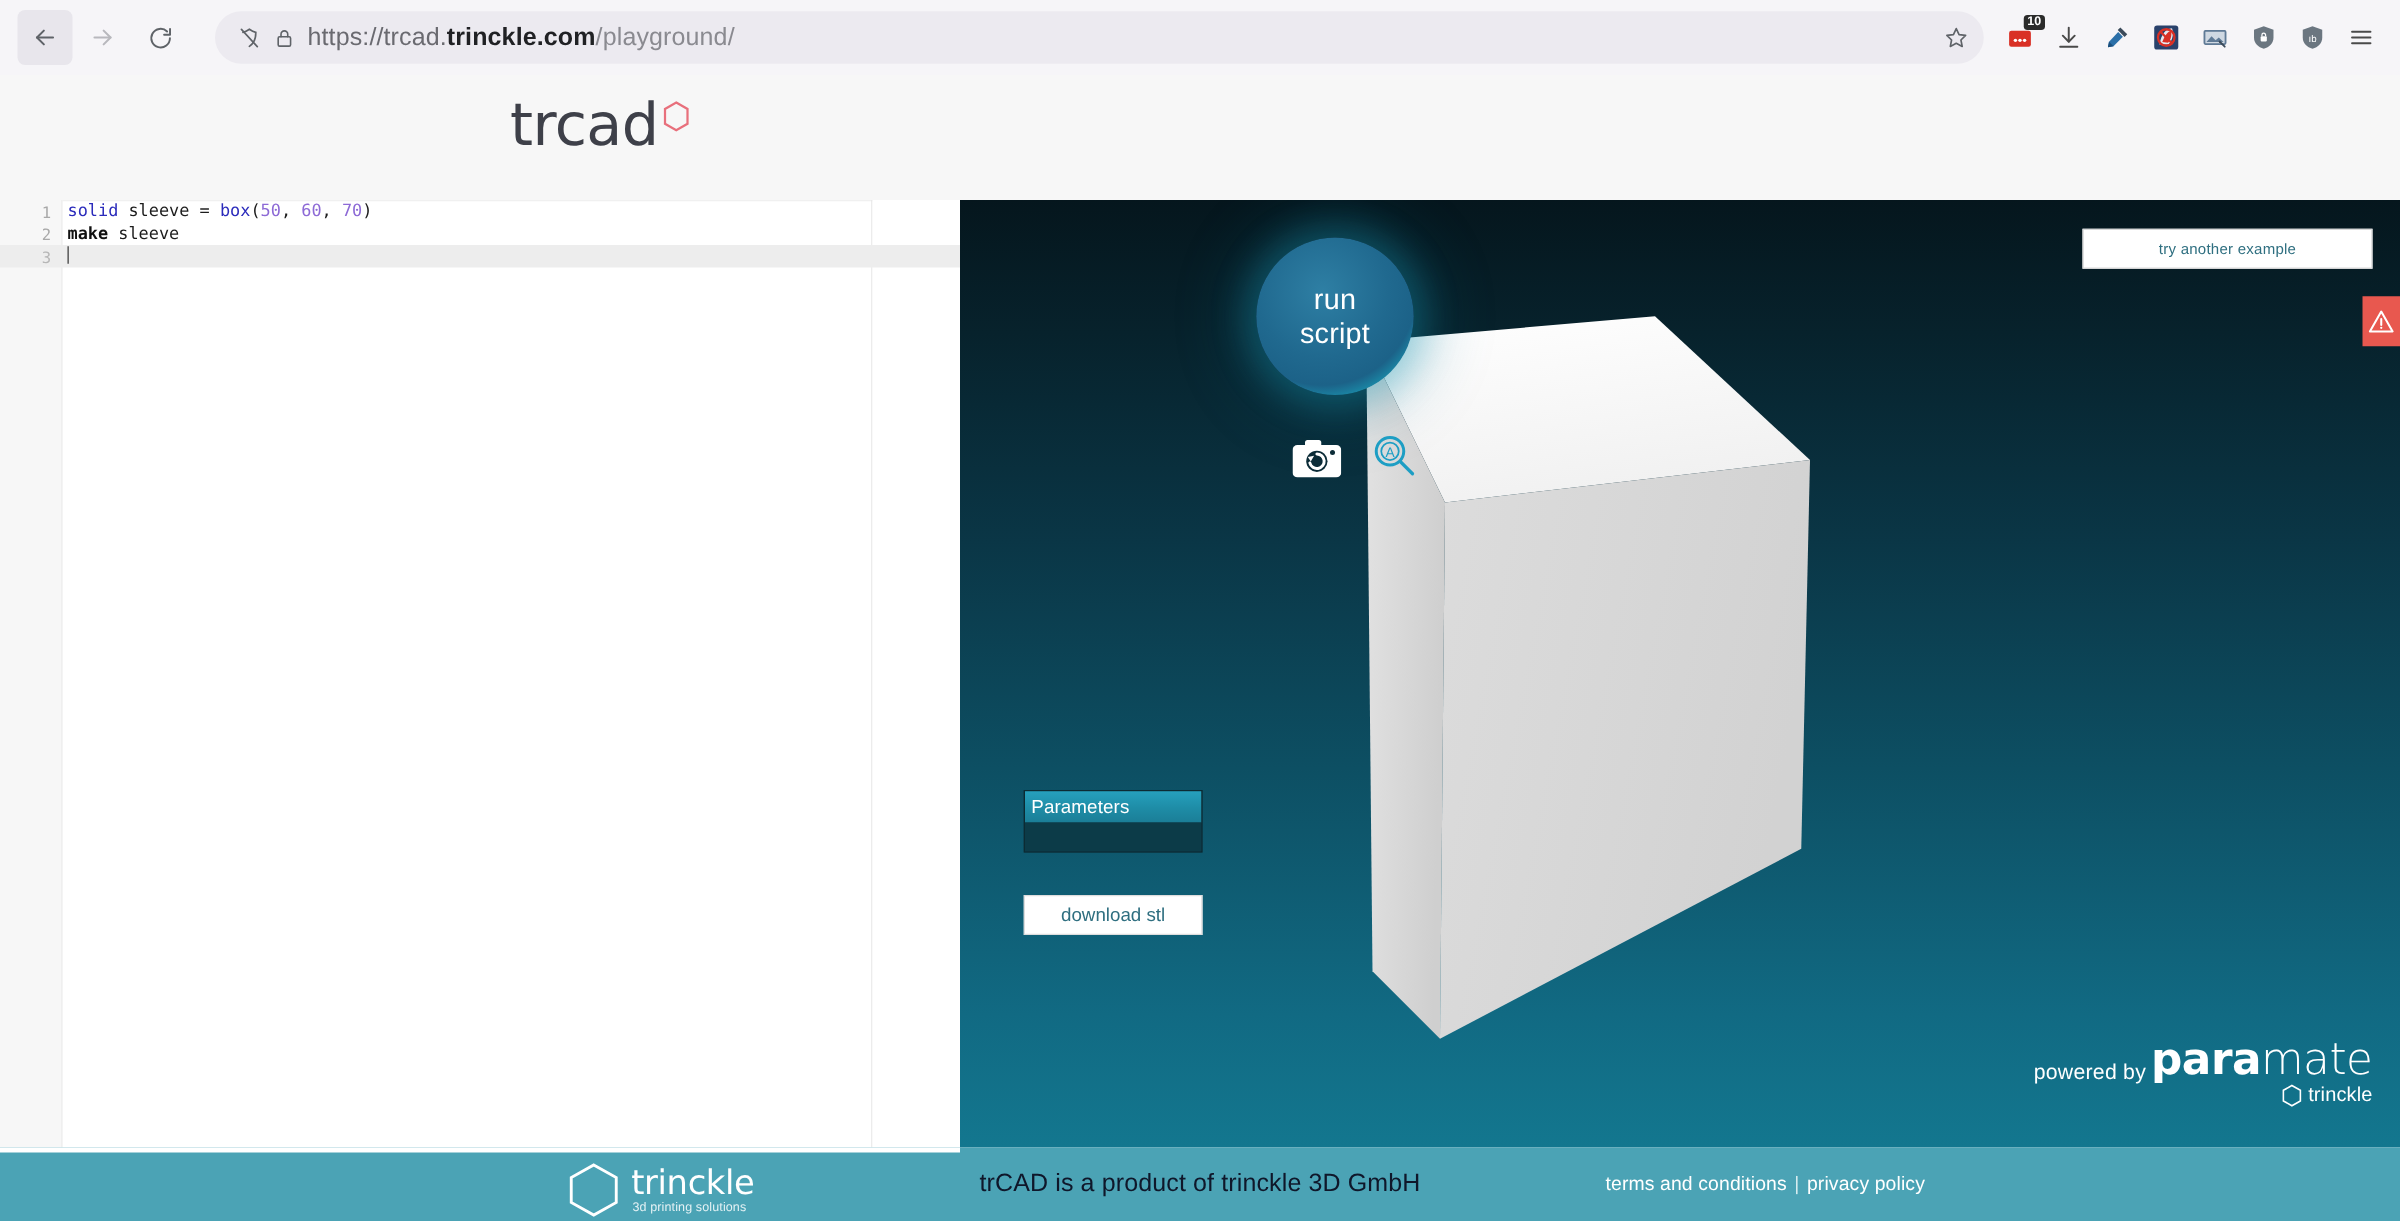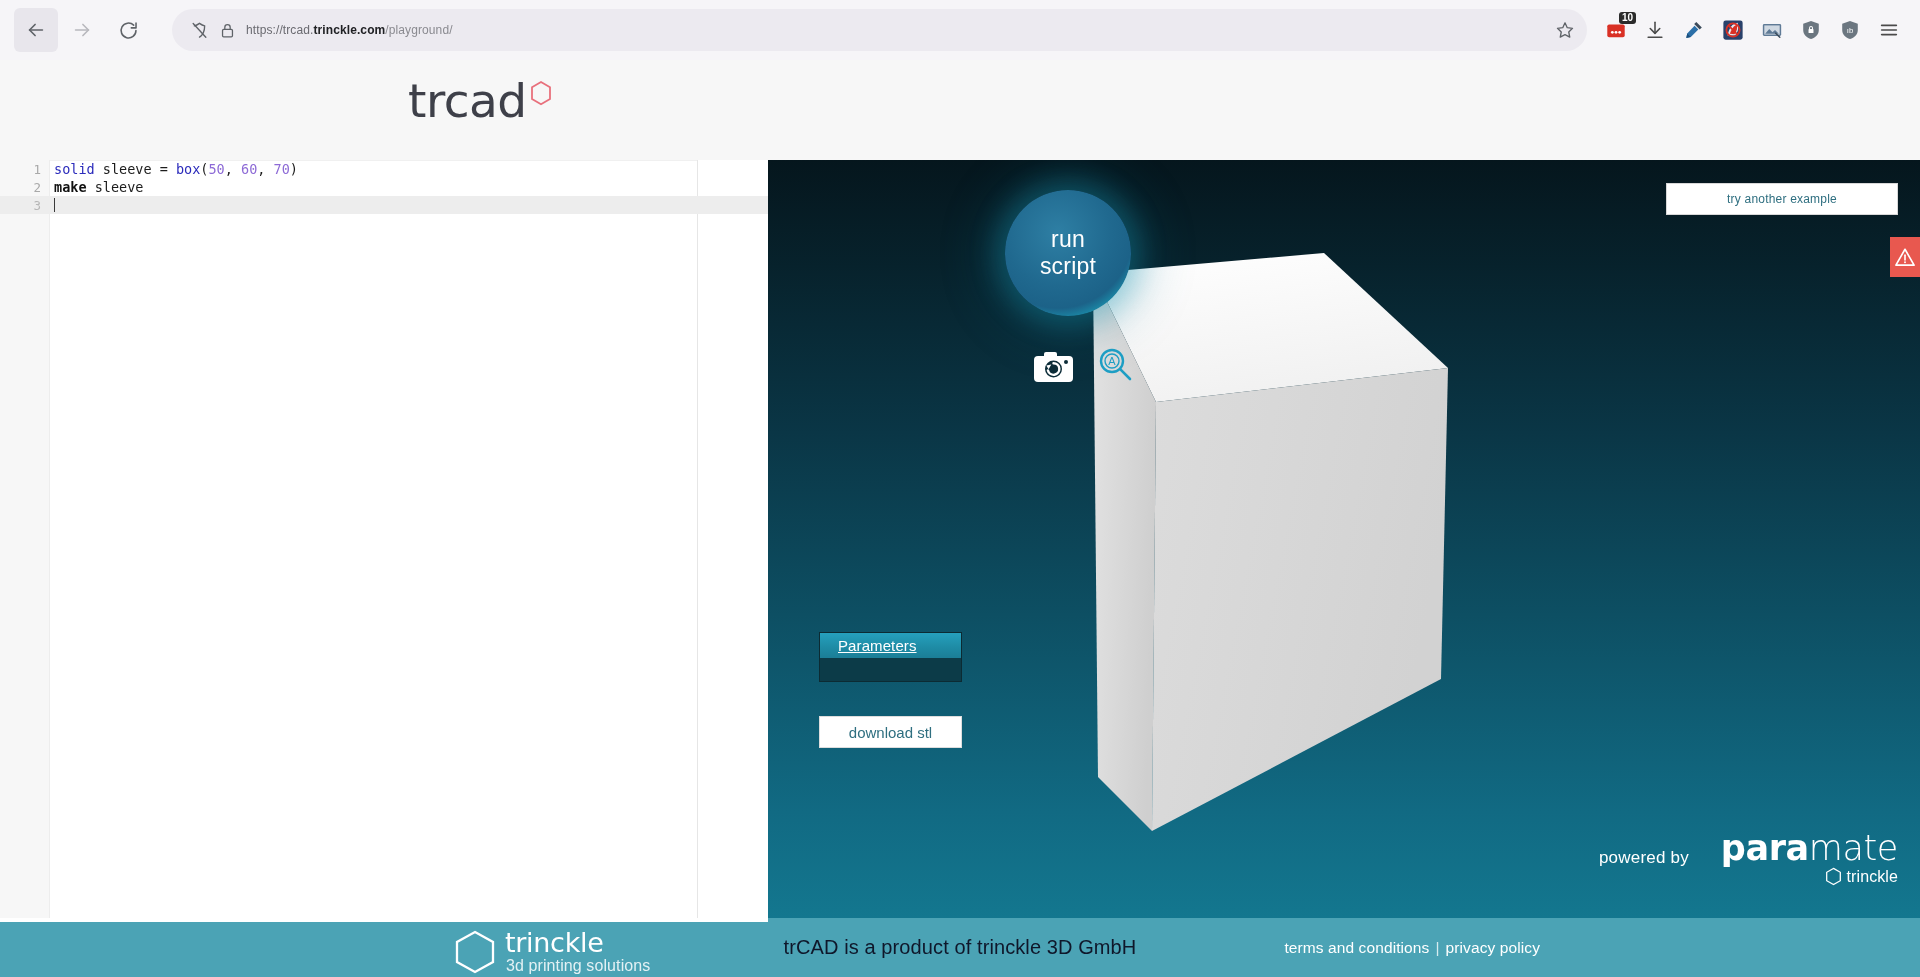--- a/index.html
+++ b/index.html
@@ -37,21 +37,21 @@
     background: #eceaf0;
     border-radius: 21px;
     display: flex; align-items: center;
     padding: 0 12px 0 18px;
     gap: 10px;
     min-width: 0;
   }
   .omni-icon { color: #5f6368; flex: 0 0 auto; display:flex; align-items:center; }
   .omni-url {
     flex: 1 1 auto;
-    font-size: 12px;
+    font-size: 20px;
     color: #6a6a70;
     white-space: nowrap; overflow: hidden;
     letter-spacing: 0.1px;
   }
   .omni-url b { color: #202124; font-weight: 700; }
   .omni-url .dim { color: #8a8a90; }
   .star-btn { flex: 0 0 auto; color: #5f6368; display:flex; }
 
   .ext-tray { display: flex; align-items: center; gap: 13px; padding-right: 4px; flex: 0 0 auto; }
   .ext-icon { width: 26px; height: 26px; display: flex; align-items: center; justify-content: center; position: relative; }
@@ -218,39 +218,38 @@
     width: 143px; height: 50px;
     border: 1px solid #0c2b33;
     background: #0c3b48;
   }
   .params-head {
     height: 25px;
     background: linear-gradient(180deg, #26a0bd 0%, #1e8ca6 55%, #1b7e97 100%);
     color: #ffffff;
     font-size: 15px;
     display: flex; align-items: center;
-    padding-left: 18px;
+    padding-left: 5px;
     letter-spacing: 0.1px;
-    text-decoration: underline;
   }
   .params-body { height: 23px; background: #0c3b48; }
 
   .download-stl {
     position: absolute; left: 51px; top: 556px;
     width: 143px; height: 32px;
     background: #ffffff;
     border: 1px solid #dddddd;
     color: #2f6f80;
     font-size: 15px;
     display: flex; align-items: center; justify-content: center;
   }
 
   .powered {
     position: absolute; right: 22px; bottom: 32px;
-    display: flex; align-items: center; gap: 32px;
+    display: flex; align-items: center; gap: 4px;
   }
   .powered-txt { color: #ffffff; font-size: 17px; letter-spacing: 0.2px; }
   .paramate-wrap { display: flex; flex-direction: column; align-items: flex-end; }
   .paramate-word {
     font-size: 35px; color: #ffffff; line-height: 36px;
     letter-spacing: -0.4px;
     font-family: "DejaVu Sans", sans-serif;
   }
   .paramate-word .bold { font-weight: 700; }
   .paramate-word .thin { font-weight: 300; }
@@ -271,21 +270,21 @@
     position: absolute; left: 453px; top: 11px;
     display: flex; align-items: center; gap: 8px;
   }
   .footer-logo-text { display: flex; flex-direction: column; }
   .trinckle-word {
     color: #ffffff; font-size: 27px; line-height: 27px;
     letter-spacing: -0.3px;
     font-family: "DejaVu Sans", sans-serif;
   }
   .trinckle-sub {
-    color: #e3f1f4; font-size: 16px; letter-spacing: 0.1px;
+    color: #e3f1f4; font-size: 10px; letter-spacing: 0.1px;
     margin-top: 1px; margin-left: 1px;
   }
   .footer-center {
     position: absolute; left: 0; top: 0;
     width: 1920px; height: 59px;
     display: flex; align-items: center; justify-content: center;
     color: #0f172a; font-size: 20px; letter-spacing: 0.1px;
   }
   .footer-right {
     position: absolute; right: 380px; top: 0; height: 59px;

